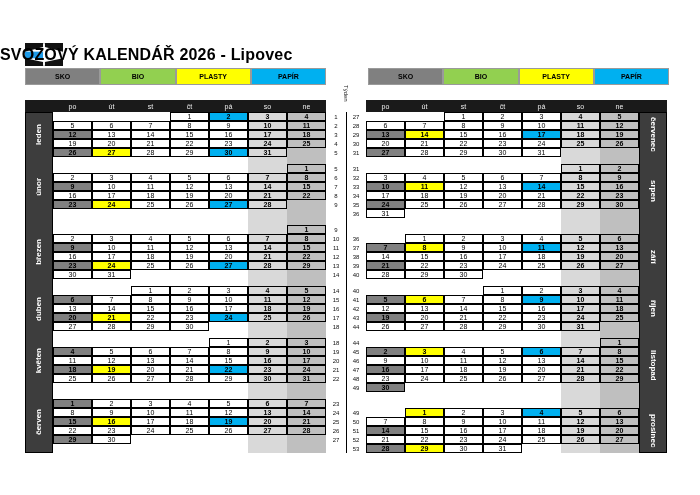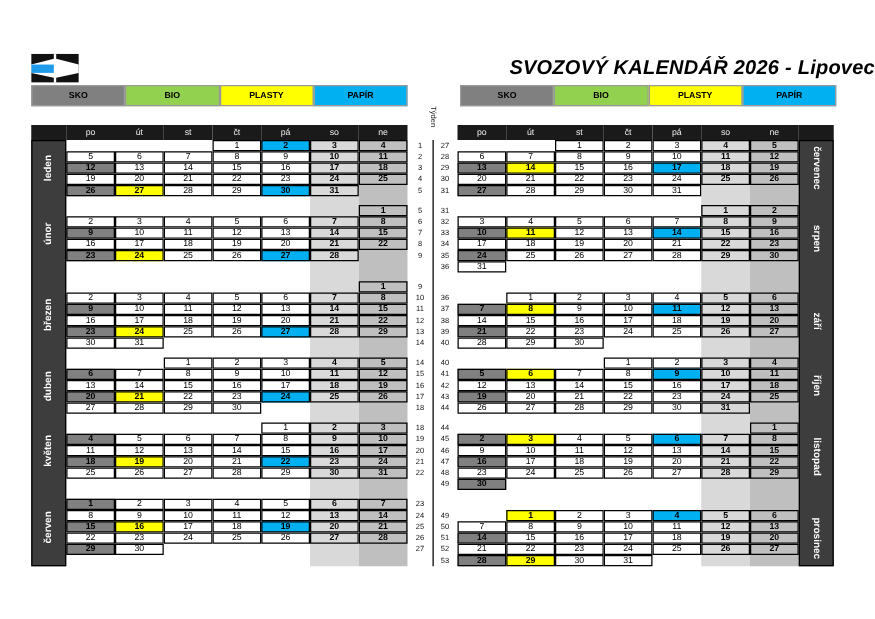--- a/index.html
+++ b/index.html
@@ -1,22 +1,22 @@
 <!DOCTYPE html>
 <html><head>
 <meta charset="utf-8">
 <style>
   html,body{margin:0;padding:0;}
   body{
     width:700px;height:495px;position:relative;background:#fff;
     font-family:"Liberation Sans",sans-serif;color:#000;overflow:hidden;
   }
   .title{
-    position:absolute;left:0;top:46px;width:700px;text-align:right;
-    font-size:16px;font-weight:bold;letter-spacing:.2px;font-style:italic;
+    position:absolute;left:0;top:46px;width:700px;text-align:left;
+    font-size:16px;font-weight:bold;letter-spacing:.2px;
   }
   .logo{position:absolute;left:25px;top:43px;width:38px;height:23px;}
   .legendbar{position:absolute;top:68px;height:17px;display:flex;}
   .legendbar.l{left:25px;width:301px;}
   .legendbar.r{left:368px;width:301px;}
   .legseg{
     flex:1;display:flex;align-items:center;justify-content:center;
     font-size:7px;font-weight:bold;color:#000;border:0.5px solid #9a9a9a;
   }
   .tyden{

